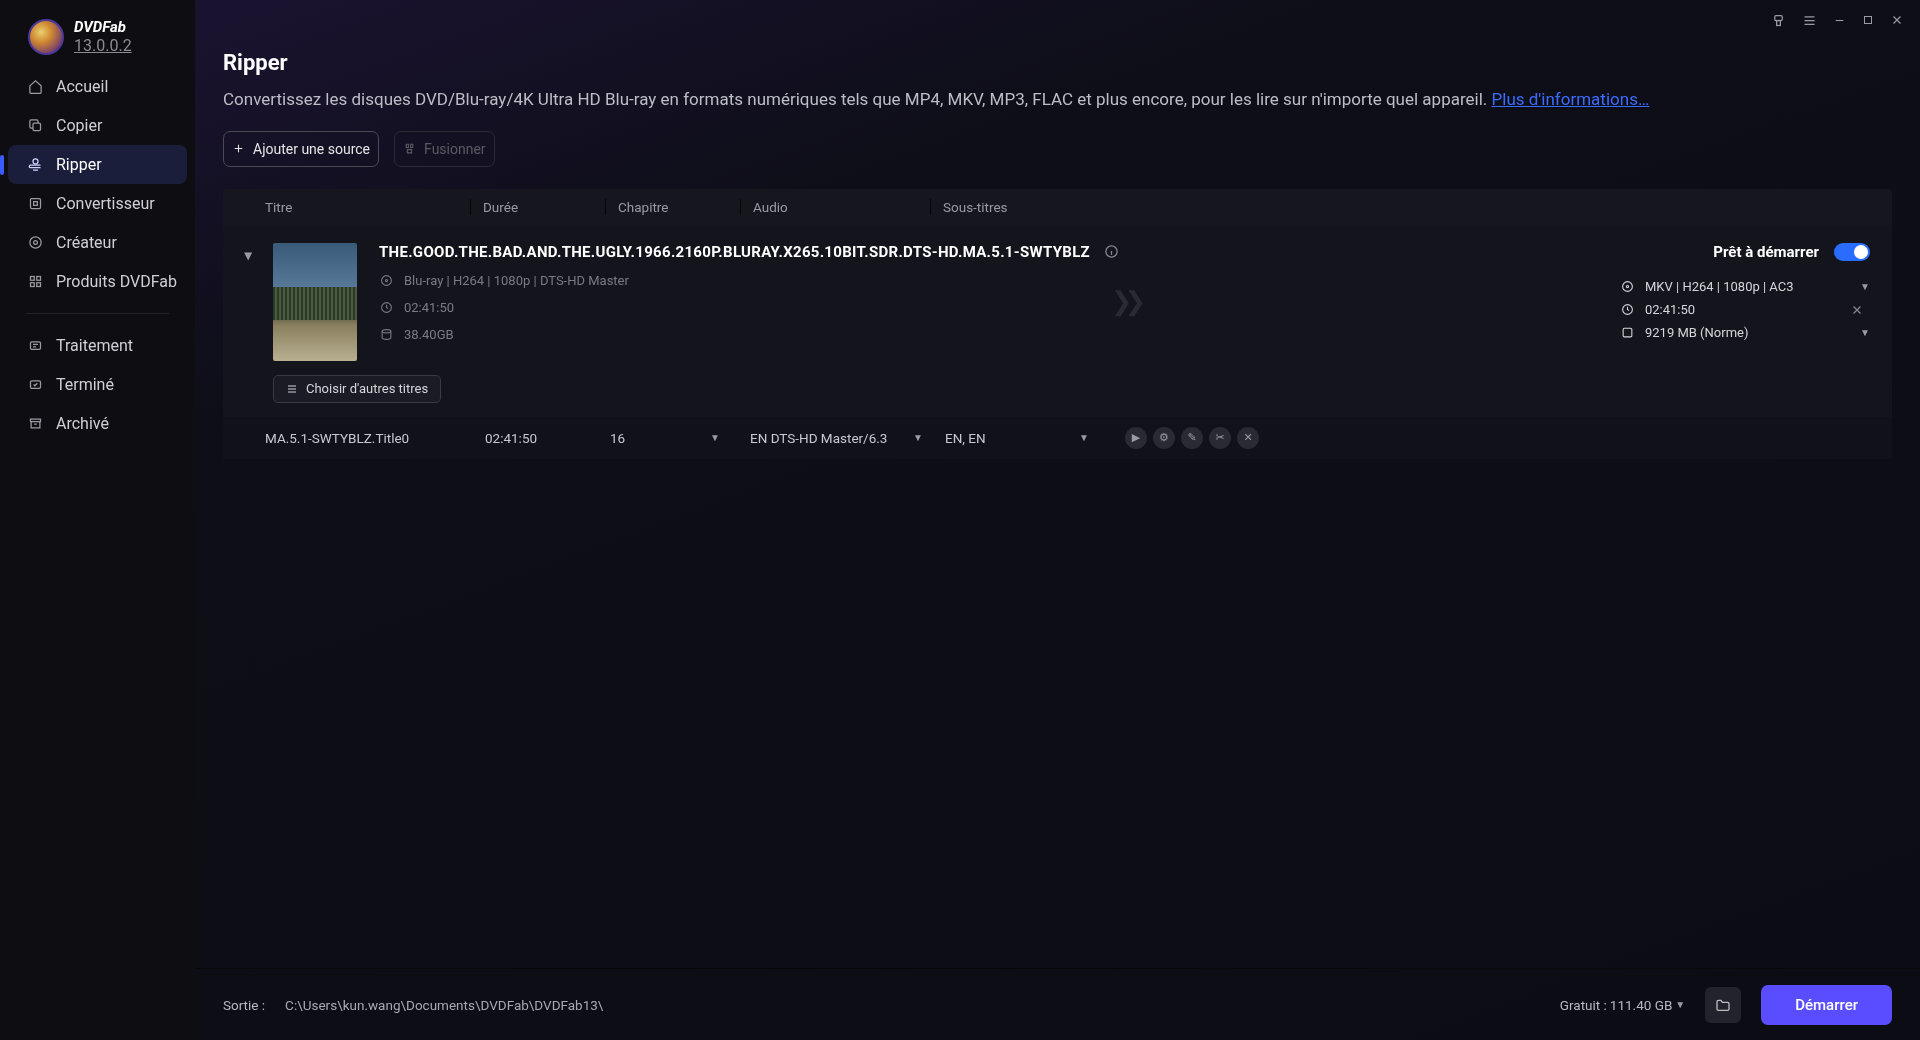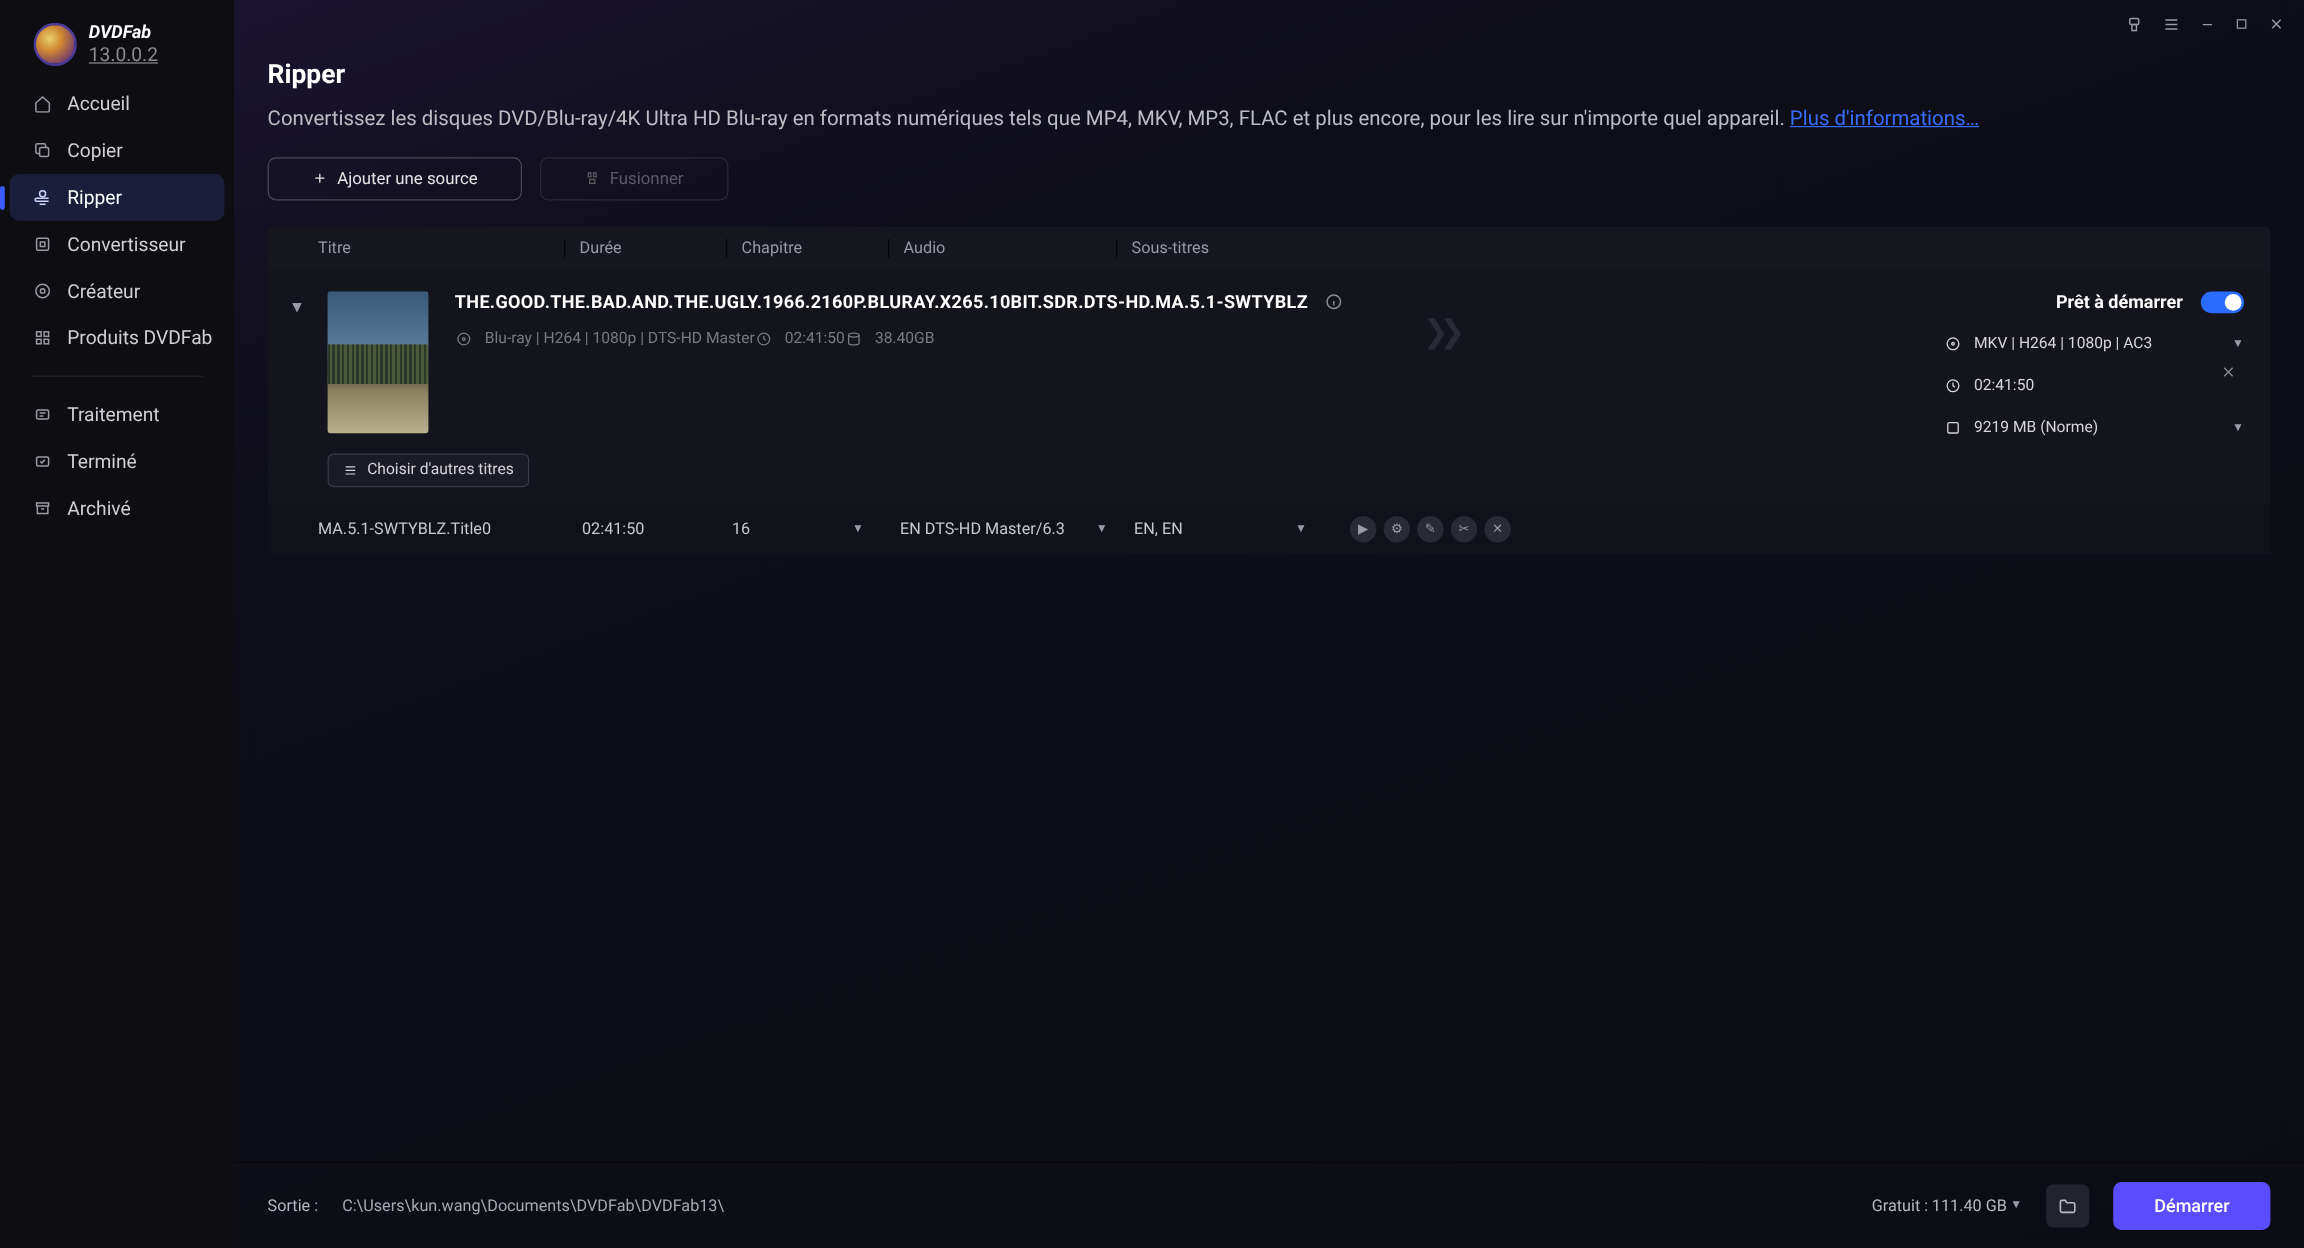--- a/index.html
+++ b/index.html
@@ -18,42 +18,42 @@
 .nav-item.active .nav-icon{color:#cfd4ff;}
 .nav-sep { height:1px; background:#222228; margin:12px 18px; }
 .main { flex:1; display:flex; flex-direction:column; background:linear-gradient(160deg,#1a1330 0%,#0e0e18 25%,#0c0c14 100%); position:relative;}
 .titlebar { height:40px; display:flex; justify-content:flex-end; align-items:center; padding-right:16px; gap:16px;}
 .titlebar .tb-btn{ color:#9a9aa5; cursor:pointer; display:flex;}
 .header { padding:10px 28px 22px 28px;}
 .page-title { font-size:22px; font-weight:700; color:#fff; margin-bottom:12px;}
 .page-desc { font-size:17px; color:#bdbdc5; line-height:1.5;}
 .page-desc a { color:#3a6cff; text-decoration:underline; cursor:pointer;}
 .toolbar { display:flex; gap:15px; margin-top:18px;}
-.btn-outline { display:flex; align-items:center; gap:8px; padding:0 36px; height:36px; border:1px solid #4a4a55; border-radius:7px; font-size:14px; color:#e5e5e5; cursor:pointer; background:transparent;}
+.btn-outline { display:flex; align-items:center; gap:8px; padding:0 8px; height:36px; border:1px solid #4a4a55; border-radius:7px; font-size:14px; color:#e5e5e5; cursor:pointer; background:transparent;}
 .btn-outline.disabled { color:#5a5a62; border-color:#2a2a32; cursor:default;}
 .content { flex:1; padding:0 28px; overflow:auto;}
 .table-head { display:flex; align-items:center; height:36px; background:#16161f; border-radius:4px 4px 0 0; font-size:13.5px; color:#9a9aa5; padding-left:42px;}
 .table-head > div { border-left:1px solid #060609; padding-left:12px;}
 .col-title{ width:205px; border-left:none!important; padding-left:0!important;}
 .col-duration{ width:135px;}
 .col-chapter{ width:135px;}
 .col-audio{ width:190px;}
 .col-subs{ width:200px;}
 .card { background:#14141c; border-radius:0 0 4px 4px;}
 .card-main { display:flex; padding:18px 22px 14px 22px; position:relative;}
 .collapse-toggle { position:absolute; left:22px; top:22px; color:#9a9aa5; cursor:pointer; transform:rotate(90deg);}
 .thumb { width:84px; height:118px; margin-left:28px; background:linear-gradient(#3a5a7a 0%,#5a7a9a 40%,#3e3e2e 55%,#8a8060 70%,#b8b090 100%); border-radius:2px; flex-shrink:0; position:relative; overflow:hidden;}
 .thumb::after{content:"";position:absolute;left:0;right:0;top:38%;height:28%;background:repeating-linear-gradient(90deg,#2a3a2a 0 2px,#4a5a3a 2px 4px);}
 .card-info { flex:1; padding-left:22px; display:flex; flex-direction:column;}
 .card-title-row{ display:flex; align-items:center; gap:14px;}
 .card-title { font-size:15px; font-weight:700; color:#fff; letter-spacing:0.3px;}
 .meta { display:flex; align-items:center; gap:10px; font-size:13px; color:#7a7a82; margin-top:12px;}
 .meta-icon{ display:inline-flex; width:15px; justify-content:center;}
 .arrow-sep { color:#2a2a35; font-size:26px; letter-spacing:-8px; padding:0 10px; display:flex; align-items:center;}
-.output-col { display:flex; flex-direction:column; gap:20px; padding-top:36px; width:250px;}
+.output-col { display:flex; flex-direction:column; gap:8px; padding-top:36px; width:250px;}
 .out-row { display:flex; align-items:center; gap:10px; font-size:13px; color:#d5d5da;}
 .out-row .sel{ flex:1; display:flex; justify-content:space-between; align-items:center; cursor:pointer;}
 .ready-block { display:flex; align-items:center; gap:15px; font-size:15px; font-weight:700; color:#fff; position:absolute; top:18px; right:22px;}
 .toggle { width:36px; height:18px; background:#2a6cff; border-radius:9px; position:relative; cursor:pointer;}
 .toggle::after{ content:""; position:absolute; right:2px; top:2px; width:14px; height:14px; background:#fff; border-radius:50%;}
 .close-task { position:absolute; right:28px; top:78px; color:#8a8a92; cursor:pointer;}
 .choose-btn { display:inline-flex; align-items:center; gap:8px; padding:0 12px; height:28px; border:1px solid #3a3a45; border-radius:5px; font-size:13px; color:#d5d5da; cursor:pointer; margin:0 0 0 50px; background:#1b1b25;}
 .sub-row { display:flex; align-items:center; height:42px; padding:0 22px 0 42px; font-size:13.5px; color:#c8c8cf; gap:0; background:#11111a;}
 .sub-title{width:220px; white-space:nowrap; overflow:hidden; text-overflow:ellipsis;}
 .sub-dur{width:125px;}
@@ -240,21 +240,21 @@
           <div class="card-title-row">
             <span class="card-title">THE.GOOD.THE.BAD.AND.THE.UGLY.1966.2160P.BLURAY.X265.10BIT.SDR.DTS-HD.MA.5.1-SWTYBLZ</span>
             <span style="color:#8a8a92;">
                 <svg width="15" height="15" viewBox="0 0 24 24" fill="none" stroke="currentColor" stroke-width="2">
                   <circle cx="12" cy="12" r="9"></circle>
                   <path d="M12 8h.01M11 12h1v5"></path>
                 </svg>
               </span>
           </div>
           <div style="display:flex;">
-            <div style="display:flex;flex-direction:row;text-align:right;">
+            <div style="display:flex;flex-direction:column;text-align:right;">
               <div class="meta">
                   <span class="meta-icon">
                     <svg width="13" height="13" viewBox="0 0 24 24" fill="none" stroke="currentColor" stroke-width="2">
                       <circle cx="12" cy="12" r="9"></circle>
                       <circle cx="12" cy="12" r="2"></circle>
                     </svg>
                   </span>
                   <span>Blu-ray | H264 | 1080p | DTS-HD Master</span>
                 </div>
               <div class="meta">

